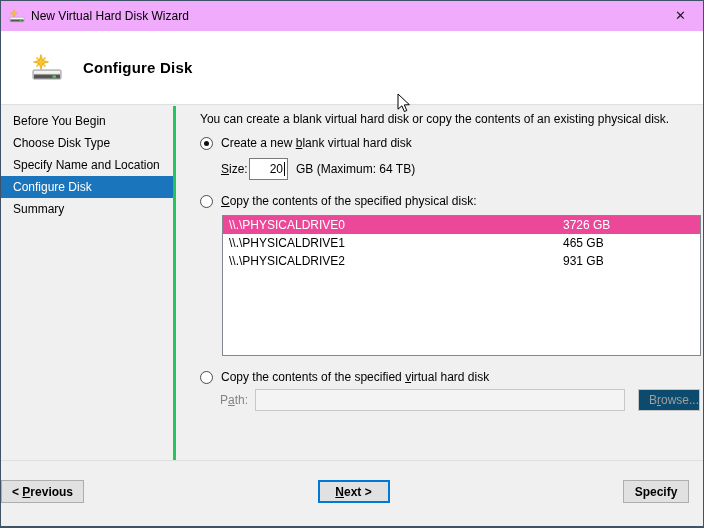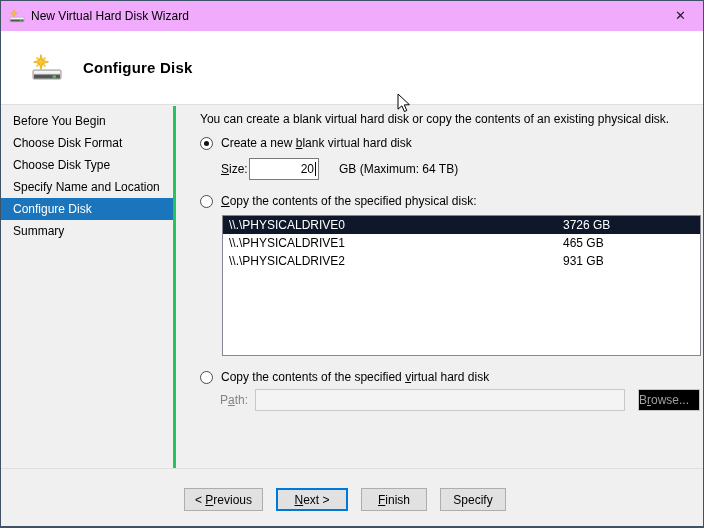--- a/index.html
+++ b/index.html
@@ -33,47 +33,47 @@
 
   .opt-row { display:flex; align-items:center; gap:8px; }
   .radio { width:13px; height:13px; border:1px solid #4a4a4a; border-radius:50%;
            background:#fff; flex:none; display:flex; align-items:center; justify-content:center; }
   .radio.checked::after { content:''; width:5px; height:5px; border-radius:50%; background:#111; }
   .mt10 { margin-top:10px; } .mt12 { margin-top:14px; }
 
   .size-row { display:flex; align-items:center; padding-left:21px; margin-top:8px; height:22px; }
   .size-row .lbl { width:28px; flex:none; }
   .size-wrap { position:relative; }
-  .size-input { width:70px; height:22px; border:1px solid #7a7a7a; background:#fff;
+  .size-input { width:39px; height:22px; border:1px solid #7a7a7a; background:#fff;
                 text-align:right; padding-right:4px; font:inherit; }
   .caret { position:absolute; right:3px; top:4px; width:1px; height:14px; background:#000; }
-  .size-unit { margin-left:20px; }
+  .size-unit { margin-left:8px; }
 
   
   .disk-table { margin:7px 0 0 22px; width:479px; height:141px; background:#fff;
                 border:1px solid #828790; overflow:hidden; }
   .thead { display:flex; height:22px; align-items:center; border-bottom:1px solid #ededed; }
   .thead .c1 { width:334px; padding-left:6px; border-right:1px solid #e3e3e3; height:100%;
                display:flex; align-items:center; }
   .thead .c2 { padding-left:6px; }
   .trow { display:flex; height:18px; align-items:center; cursor:default; }
   .trow .c1 { width:334px; padding-left:6px; }
   .trow .c2 { padding-left:6px; }
-  .trow.selected { background:#0f172a; color:#fff; }
+  .trow.selected { background:#ec4899; color:#fff; }
 
   .path-row { display:flex; align-items:center; padding-left:20px; margin-top:5px; height:22px; }
   .path-row .lbl { width:35px; flex:none; color:#838383; }
   .path-input { width:370px; height:22px; border:1px solid #c8c8c8; background:#f4f4f4; font:inherit; padding:0 4px; }
-  .browse-btn { width:62px; height:22px; margin-left:13px; background:#000000; border:1px solid #c5c5c5;
-                color:#9f9f9f; font:inherit; text-align:left; line-height:20px; }
+  .browse-btn { width:62px; height:22px; margin-left:13px; background:#0c4a6e; border:1px solid #c5c5c5;
+                color:#9f9f9f; font:inherit; text-align:right; line-height:20px; }
 
   
-  .footer { position:absolute; left:0; right:0; bottom:0; height:58px; background:#f0f0f0;
-            border-top:1px solid #dfdfdf; display:flex; justify-content:center;
-            padding:19px 14px 0 0; gap:13px; }
+  .footer { position:absolute; left:0; right:0; bottom:0; height:66px; background:#f0f0f0;
+            border-top:1px solid #dfdfdf; display:flex; justify-content:space-between;
+            padding:19px 14px 0 0; gap:13px;font-weight:bold; }
   .btn { min-width:66px; height:23px; background:#e1e1e1; border:1px solid #adadad;
          font:inherit; padding:0 10px; cursor:default; }
   .btn.default-focus { border:2px solid #0078d7; min-width:72px; }
 
   
   .cursor { position:absolute; left:396px; top:92px; z-index:10; pointer-events:none; }
 </style>
 </head>
 <body>
 
@@ -107,21 +107,20 @@
     <svg class="hdr-icon" width="32" height="27" viewBox="0 0 32 26">
         <use href="#vhd-icon"></use>
       </svg>
     <h1>Configure Disk</h1>
   </div>
 
   <div class="body">
 
     <div class="sidebar">
       <div class="side-item">Before You Begin</div>
-      <div class="side-item">Choose Disk Format</div>
       <div class="side-item">Choose Disk Type</div>
       <div class="side-item">Specify Name and Location</div>
       <div class="side-item selected">Configure Disk</div>
       <div class="side-item">Summary</div>
     </div>
 
     <div class="main">
       <div class="desc">You can create a blank virtual hard disk or copy the contents of an existing physical disk.</div>
 
       <div class="opt-row mt10">
@@ -167,21 +166,20 @@
         <span class="lbl"><span>P</span><u>a</u><span>th:</span></span>
         <input class="path-input" type="text" disabled="" value="" style="">
         <button class="browse-btn" disabled=""><span>B</span><u>r</u><span>owse...</span></button>
       </div>
     </div>
   </div>
 
   <div class="footer">
     <button class="btn"><span>&lt; </span><u>P</u><span>revious</span></button>
     <button class="btn default-focus"><u>N</u><span>ext &gt;</span></button>
-    <button class="btn"><u>F</u><span>inish</span></button>
     <button class="btn">Specify</button>
   </div>
 
   <svg class="cursor" width="15" height="21" viewBox="0 0 15 21">
     <path d="M1,1 L1,16.2 L4.9,12.8 L7.4,18.6 L9.8,17.5 L7.3,11.9 L12.4,11.7 Z" fill="#fff" stroke="#000" stroke-width="1"></path>
   </svg>
 
 </div>
 
 </body></html>

